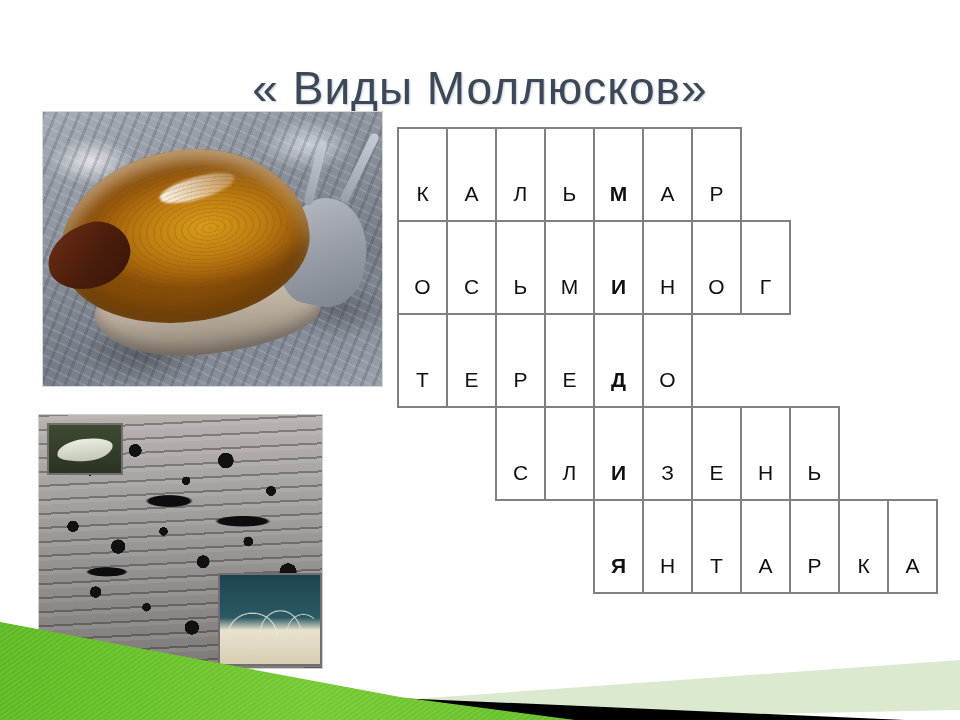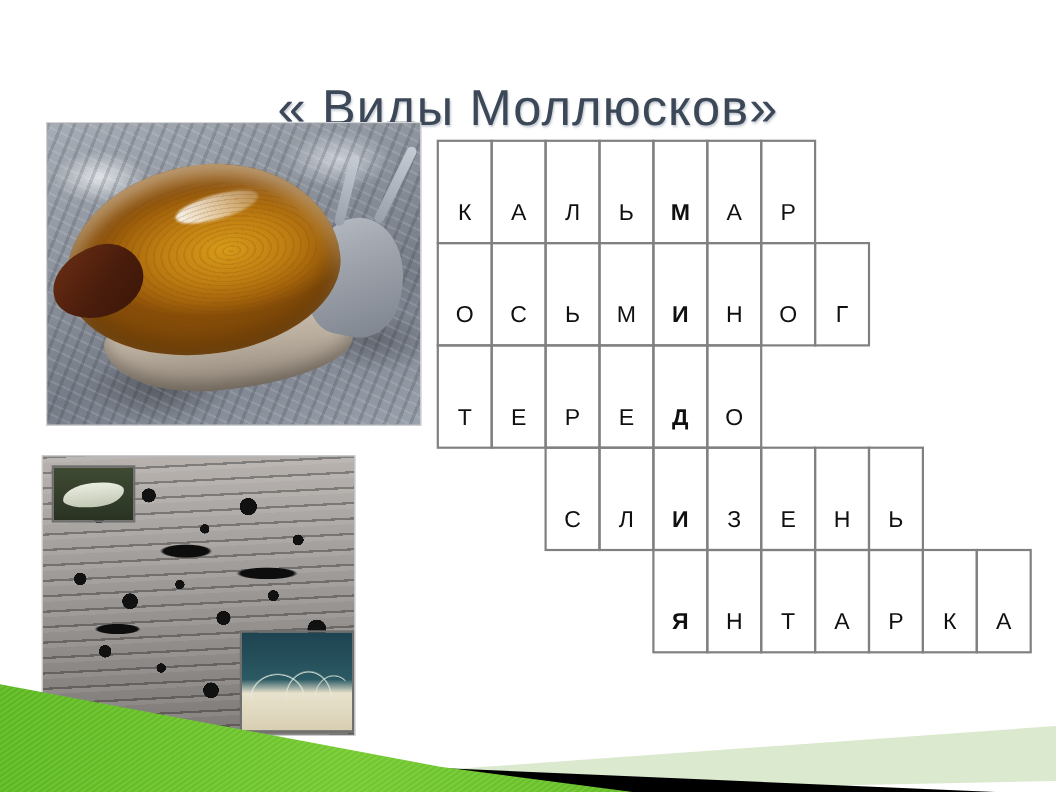--- a/index.html
+++ b/index.html
@@ -16,21 +16,21 @@
     width: 960px;
     height: 720px;
     background: #ffffff;
     overflow: hidden;
   }
 
   
   #title {
     position: absolute;
     left: 0;
-    top: 40px;
+    top: 30px;
     width: 960px;
     text-align: center;
     font-size: 46px;
     font-weight: normal;
     letter-spacing: 1px;
     color: #3c4858;
     text-shadow: 1px 1px 2px rgba(150,160,175,0.55);
     white-space: nowrap;
   }
 

